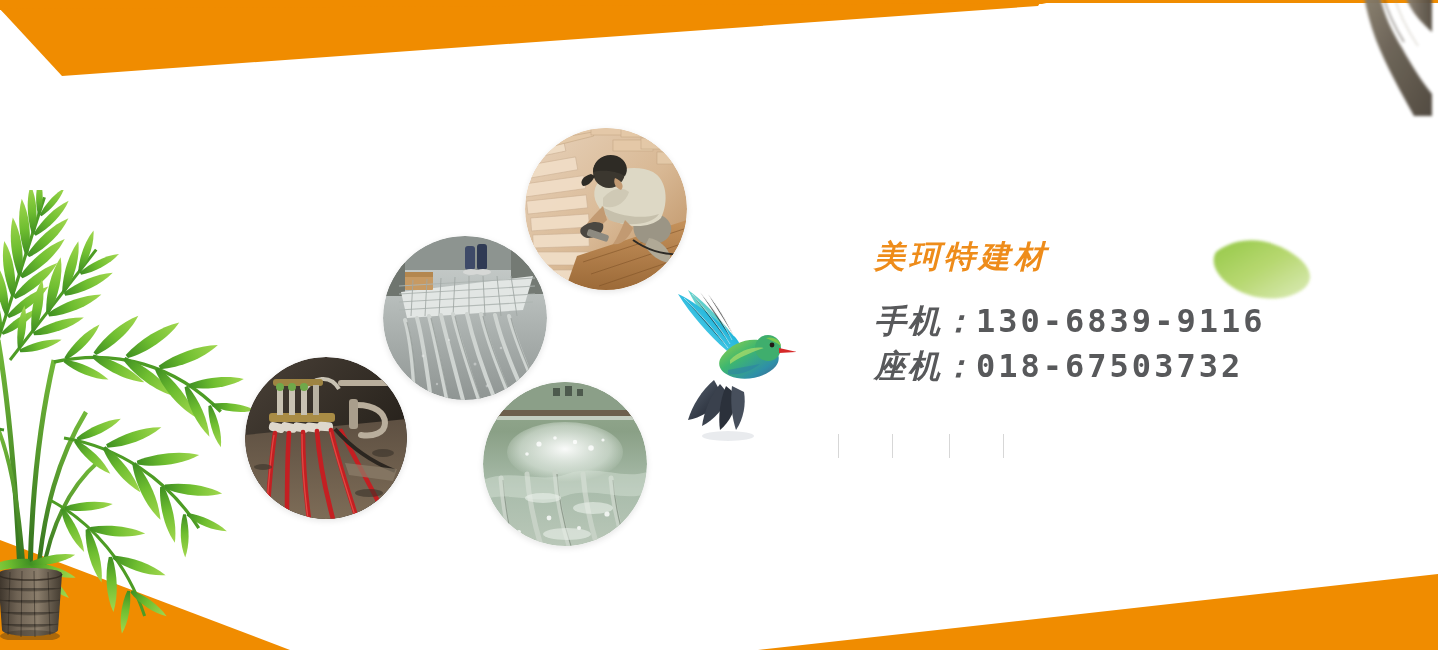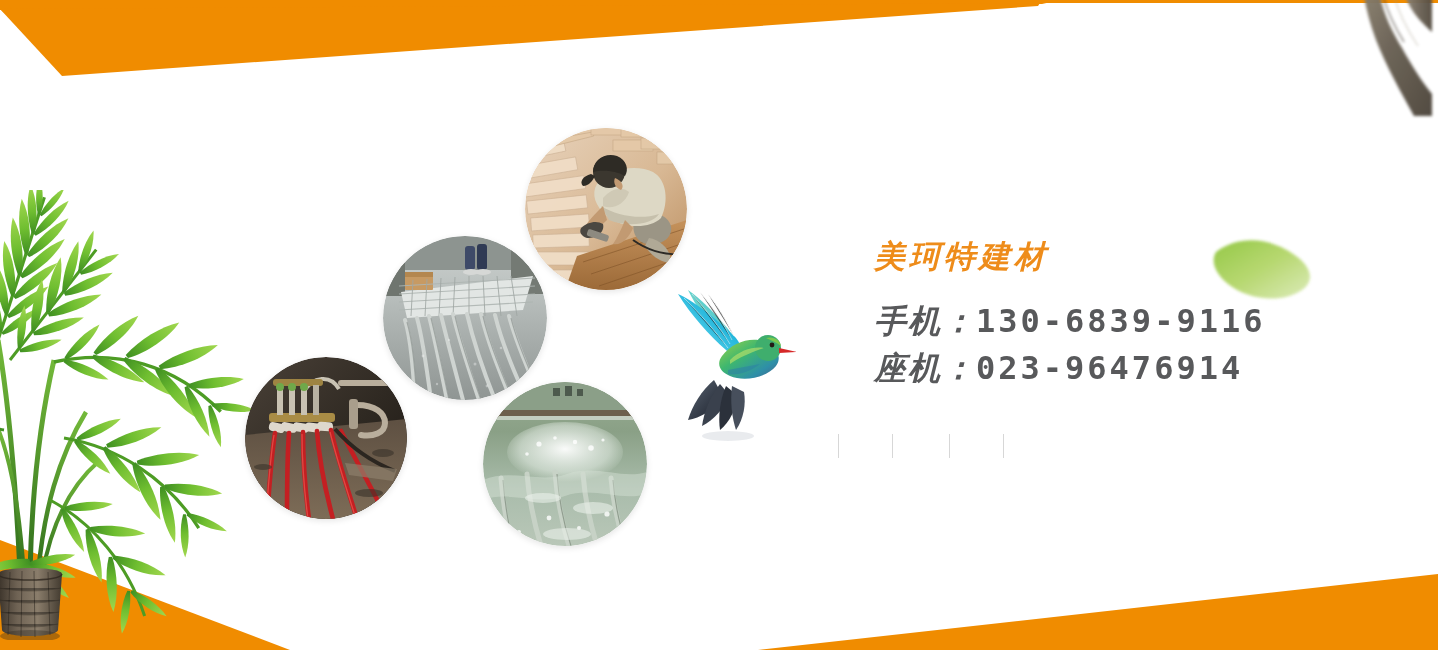--- a/index.html
+++ b/index.html
@@ -118,21 +118,21 @@
   .contact-line {
     color: #58595b;
     font-family: "DejaVu Sans Mono", "Liberation Mono", monospace;
     font-weight: bold;
     font-size: 32px;
     letter-spacing: 3px;
     line-height: 45px;
     white-space: nowrap;
   }
   .contact-line .cn {
-    font-family: Liberation Mono, monospace;
+    font-family: Liberation Serif, serif;
     font-style: italic;
     letter-spacing: 2px;
   }
 
   
   #divider-ticks {
     position: absolute;
     left: 838px;
     top: 434px;
     width: 180px;
@@ -747,21 +747,21 @@
     </svg>
   </div>
 
   <div id="text-block">
     <div class="brand-line">美珂特建材</div>
     <div id="contact-lines">
       <div class="contact-line">
         <span class="cn">手机：</span><span>130-6839-9116</span>
       </div>
       <div class="contact-line">
-        <span class="cn">座机：</span><span>023-96476914</span>
+        <span class="cn">座机：</span><span>018-67503732</span>
       </div>
     </div>
   </div>
 
   <div id="divider-ticks">
     <div class="tick" style="left:0px"></div>
     <div class="tick" style="left:54px"></div>
     <div class="tick" style="left:111px"></div>
     <div class="tick" style="left:165px"></div>
   </div>

